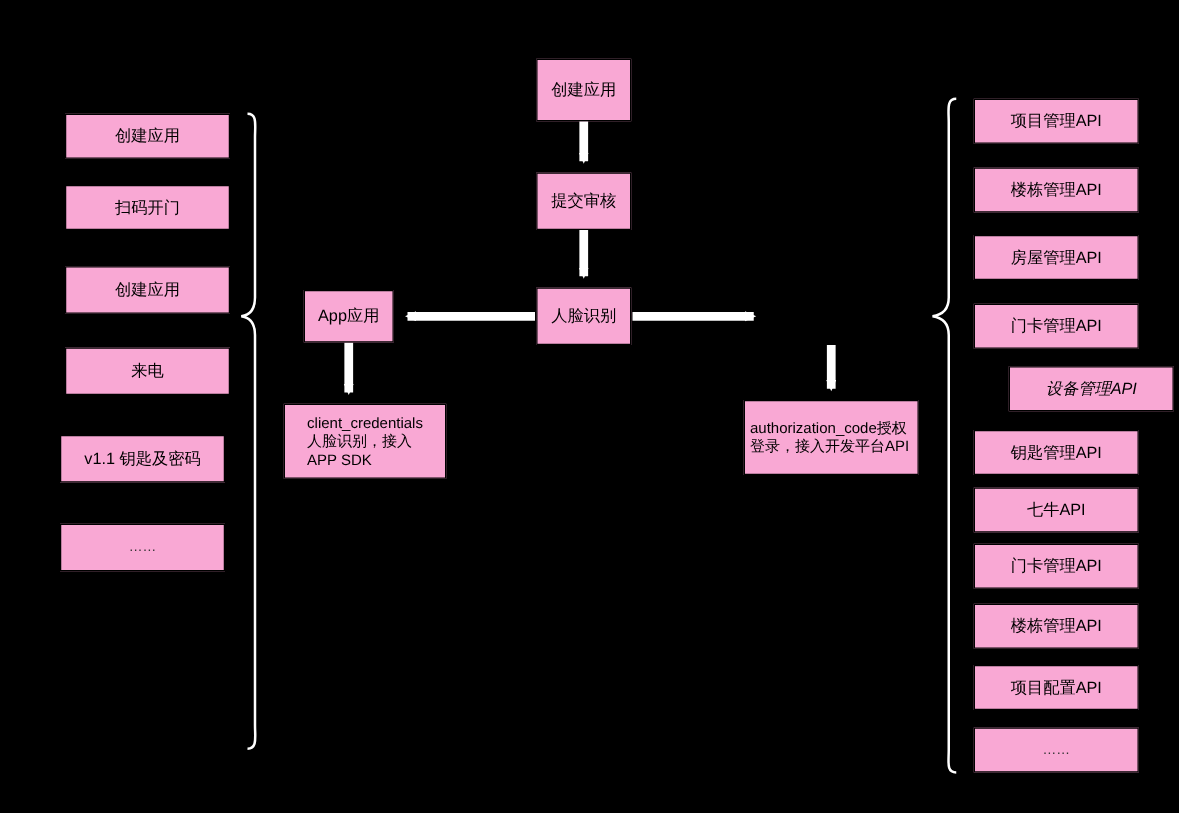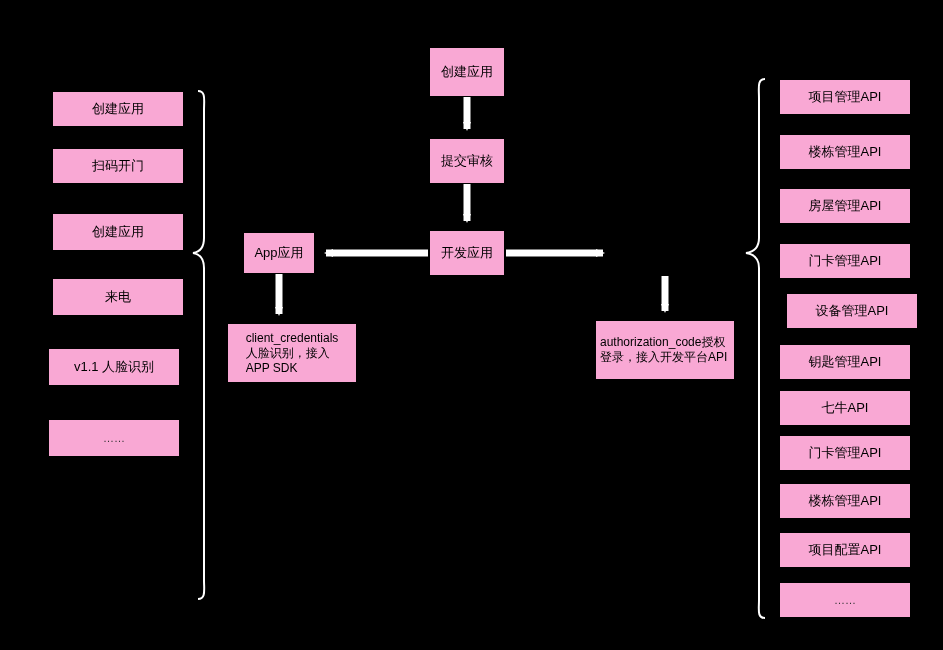--- a/index.html
+++ b/index.html
@@ -89,37 +89,37 @@
 
     <g>
       <path d="M765,79 C757,79 759,88 759,98 L759,238 C759,248 753,252 746,253 C753,254 759,258 759,268 L759,600 C759,610 757,618 765,618" fill="none" stroke="#ffffff" stroke-width="2"></path>
     </g>
   </svg>
 
   <div class="node" style="left:52px;top:91px;width:132px;height:36px;">创建应用</div>
   <div class="node" style="left:52px;top:148px;width:132px;height:36px;">扫码开门</div>
   <div class="node" style="left:52px;top:213px;width:132px;height:38px;">创建应用</div>
   <div class="node" style="left:52px;top:278px;width:132px;height:38px;">来电</div>
-  <div class="node" style="left:48px;top:348px;width:132px;height:38px;">v1.1 人脸识别</div>
+  <div class="node" style="left:48px;top:348px;width:132px;height:38px;">v1.1 钥匙及密码</div>
   <div class="node dots" style="left:48px;top:419px;width:132px;height:38px;">……</div>
 
   <div class="node" style="left:429px;top:47px;width:76px;height:50px;">创建应用</div>
   <div class="node" style="left:429px;top:138px;width:76px;height:46px;">提交审核</div>
-  <div class="node" style="left:429px;top:230px;width:76px;height:46px;">开发应用</div>
+  <div class="node" style="left:429px;top:230px;width:76px;height:46px;">人脸识别</div>
   <div class="node" style="left:243px;top:232px;width:72px;height:42px;">App应用</div>
   <div class="node small" style="left:227px;top:323px;width:130px;height:60px;">client_credentials
 人脸识别，接入
 APP SDK</div>
   <div class="node small" style="left:595px;top:320px;width:140px;height:60px;">authorization_code授权登录，接入开发平台API</div>
 
   <div class="node" style="left:779px;top:79px;width:132px;height:36px;">项目管理API</div>
   <div class="node" style="left:779px;top:188px;width:132px;height:36px;">房屋管理API</div>
   <div class="node" style="left:779px;top:134px;width:132px;height:36px;">楼栋管理API</div>
   <div class="node" style="left:779px;top:243px;width:132px;height:36px;">门卡管理API</div>
-  <div class="node" style="left:786px;top:293px;width:132px;height:36px;">设备管理API</div>
+  <div class="node" style="left:807px;top:293px;width:132px;height:36px;font-style:italic;">设备管理API</div>
   <div class="node" style="left:779px;top:344px;width:132px;height:36px;">钥匙管理API</div>
   <div class="node" style="left:779px;top:390px;width:132px;height:36px;">七牛API</div>
   <div class="node" style="left:779px;top:435px;width:132px;height:36px;">门卡管理API</div>
   <div class="node" style="left:779px;top:483px;width:132px;height:36px;">楼栋管理API</div>
   <div class="node" style="left:779px;top:532px;width:132px;height:36px;">项目配置API</div>
   <div class="node dots" style="left:779px;top:582px;width:132px;height:36px;">……</div>
 
 </div>
 
 </body></html>

